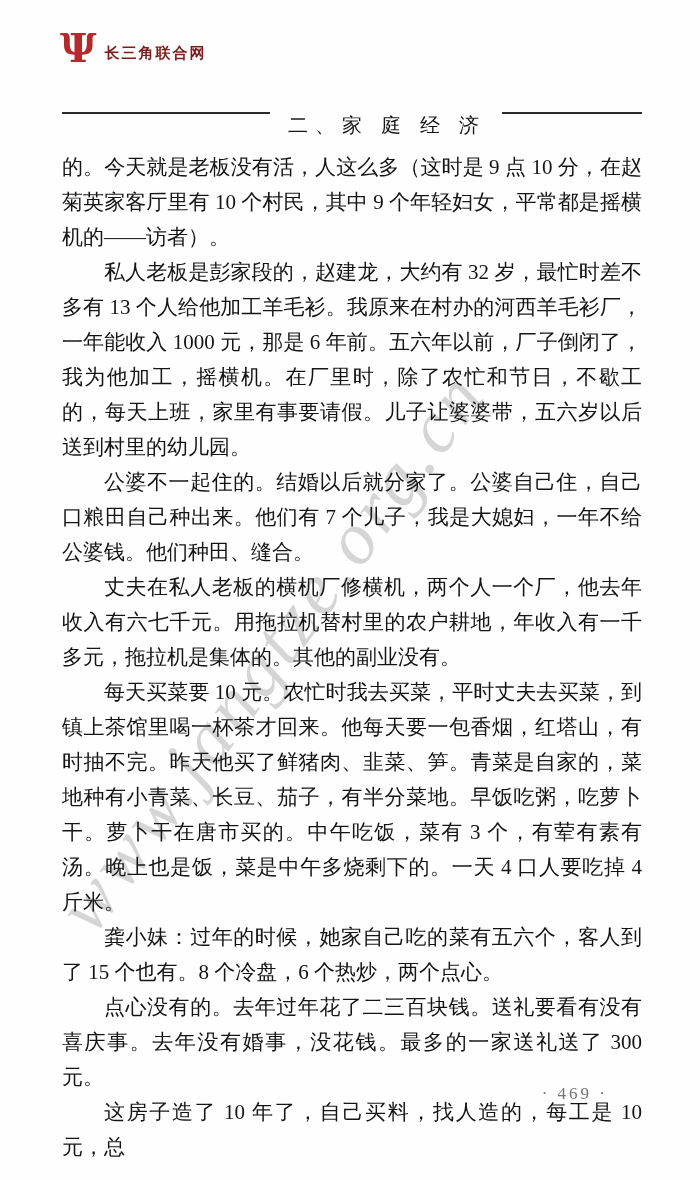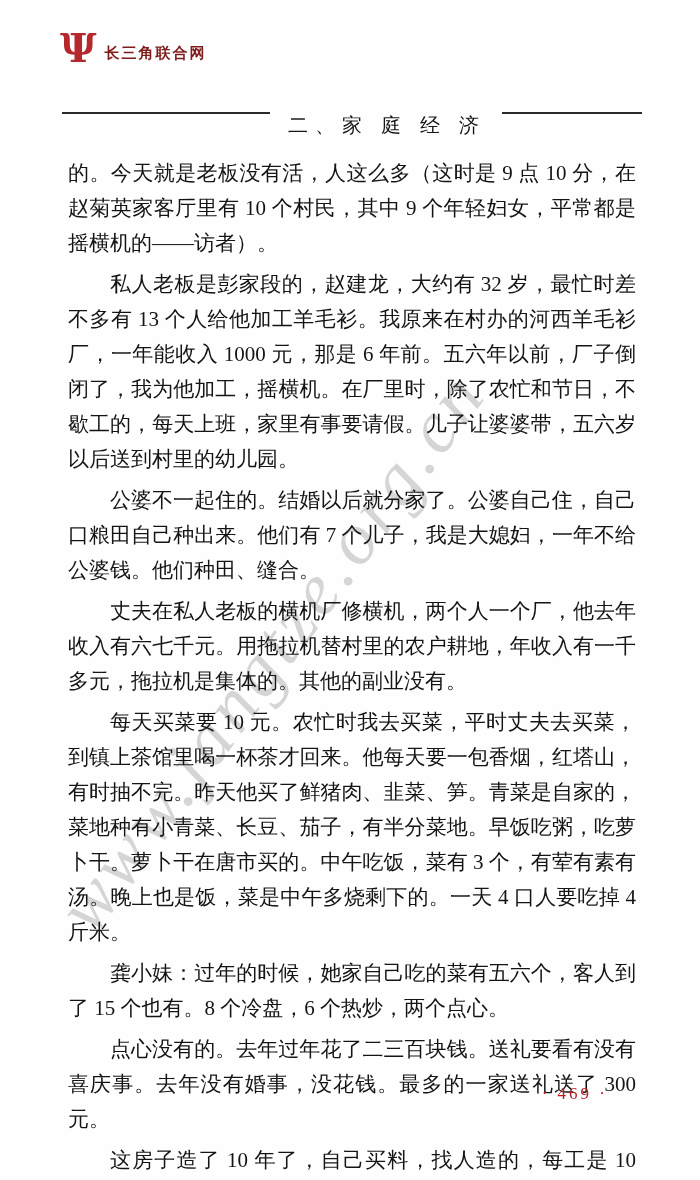--- a/index.html
+++ b/index.html
@@ -55,21 +55,21 @@
   }
   
   .article{
     position:absolute;top:150px;left:62px;width:580px;
     font-size:21px;
     line-height:35px;
     color:#141414;
     text-align:justify;
   }
   .article p{
-    margin:6px;
+    margin:0;
     text-indent:2em;
   }
   .article p.no-indent{text-indent:0;}
   
   .watermark{
     position:absolute;
     left:74px;top:880px;
     transform:rotate(-54deg);
     transform-origin:0 50%;
     font-size:74px;
@@ -78,21 +78,21 @@
     color:rgba(120,120,120,0.30);
     white-space:nowrap;
     pointer-events:none;
     font-family:"Liberation Serif","DejaVu Serif",serif;
   }
   
   .page-number{
     position:absolute;
     top:1084px;right:92px;
     font-size:17px;
-    color:#b91c1c;
+    color:#737373;
     letter-spacing:3px;
   }
 </style>
 </head>
 <body>
 
 <div class="page">
 
   <div class="watermark">www.jangtze.org.cn</div>
 

